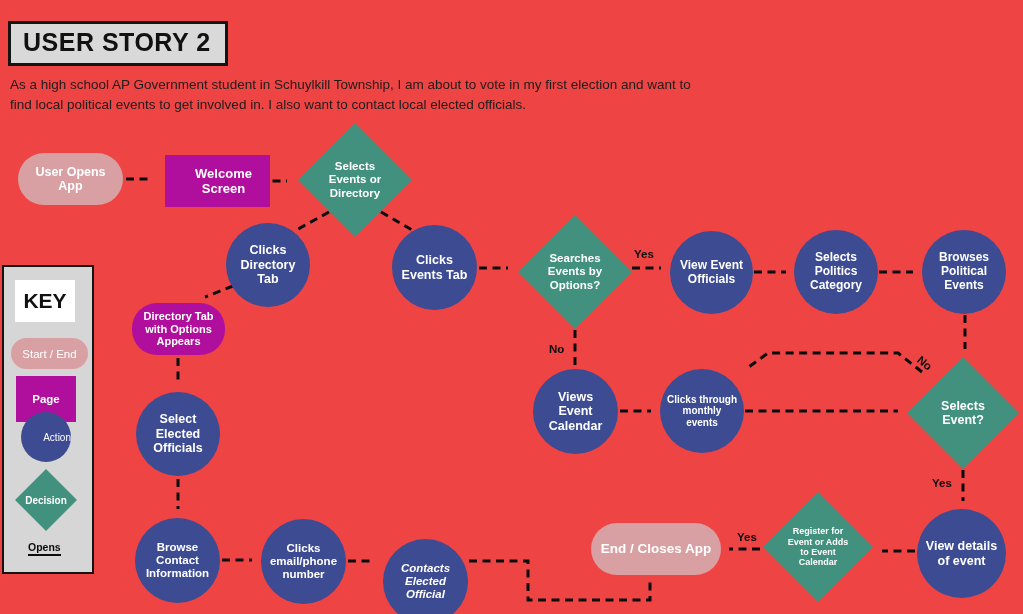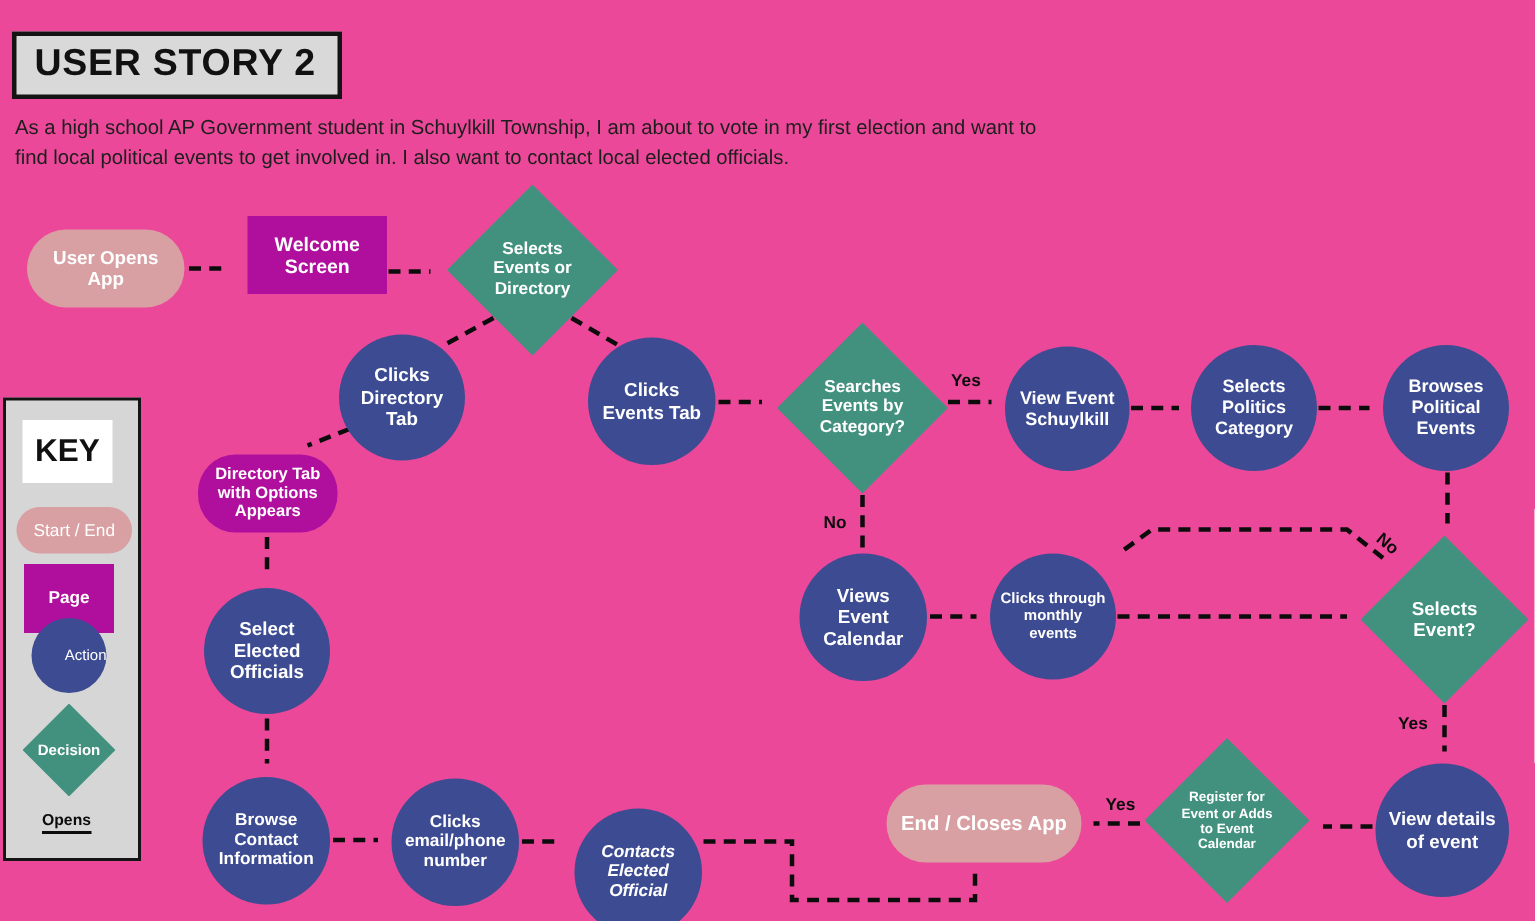--- a/index.html
+++ b/index.html
@@ -1,17 +1,17 @@
 <!DOCTYPE html>
 <html><head>
 <meta charset="utf-8">
 <style>
   html,body{margin:0;padding:0;background:#ffffff;}
   body{font-family:"Liberation Sans", sans-serif; -webkit-font-smoothing:antialiased;}
-  .canvas{position:relative;width:1023px;height:614px;background:#ec4899;overflow:hidden;}
+  .canvas{position:relative;width:1023px;height:614px;background:#ef4444;overflow:hidden;}
 
   
   .title-box{position:absolute;left:8px;top:21px;background:#d9d9d9;border:3px solid #141414;
     padding:4px 14px 6px 12px;}
   .title-box .t{font-size:25px;font-weight:800;color:#111;letter-spacing:0.5px;}
   .desc{position:absolute;left:10px;top:75px;width:700px;font-size:13.5px;line-height:1.5;
     color:#1d1d1d;}
 
   
   svg.arrows{position:absolute;left:0;top:0;pointer-events:none;}
@@ -95,39 +95,39 @@
     <path d="M922,372 L898,353 H768 L746,369" marker-end="url(#ah)"></path>
     <path d="M963,470 V501" marker-end="url(#ah)"></path>
     <path d="M915,551 H882" marker-end="url(#ah)"></path>
     <path d="M760,549 H729" marker-end="url(#ah)"></path>
     <path d="M26,562 H52" marker-end="url(#ah)"></path>
   </svg>
 
   <div class="node pill fs125" style="left:18px;top:153px;width:105px;height:52px;">
     <span class="lbl">User Opens App</span>
   </div>
-  <div class="node page fs13" style="left:165px;top:144px;width:93px;height:52px;">
+  <div class="node page fs13" style="left:165px;top:155px;width:93px;height:52px;padding-left:12px;">
     <span class="lbl">Welcome Screen</span>
   </div>
   <div class="node decision fs115" style="left:298px;top:123px;width:114px;height:114px;">
     <div class="dshape"></div>
     <span class="lbl" style="max-width:72px;">Selects Events or Directory</span>
   </div>
   <div class="node action fs125" style="left:226px;top:223px;width:84px;height:84px;">
     <span class="lbl">Clicks Directory Tab</span>
   </div>
   <div class="node action fs125" style="left:392px;top:225px;width:85px;height:85px;">
     <span class="lbl">Clicks Events Tab</span>
   </div>
   <div class="node decision fs115" style="left:518px;top:215px;width:114px;height:114px;">
     <div class="dshape"></div>
-    <span class="lbl" style="max-width:74px;">Searches Events by Category?</span>
+    <span class="lbl" style="max-width:74px;">Searches Events by Options?</span>
   </div>
   <div class="node action fs12" style="left:670px;top:231px;width:83px;height:83px;">
-    <span class="lbl" style="max-width:66px;">View Event Schuylkill</span>
+    <span class="lbl" style="max-width:66px;">View Event Officials</span>
   </div>
   <div class="node action fs12" style="left:794px;top:230px;width:84px;height:84px;">
     <span class="lbl" style="max-width:60px;">Selects Politics Category</span>
   </div>
   <div class="node action fs12" style="left:922px;top:230px;width:84px;height:84px;">
     <span class="lbl" style="max-width:60px;">Browses Political Events</span>
   </div>
   <div class="node page fs11" style="left:132px;top:303px;width:93px;height:52px;">
     <span class="lbl" style="max-width:80px;">Directory Tab with Options Appears</span>
   </div>

